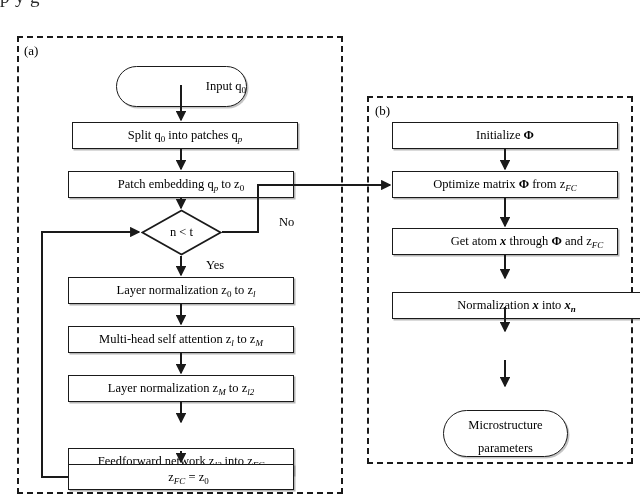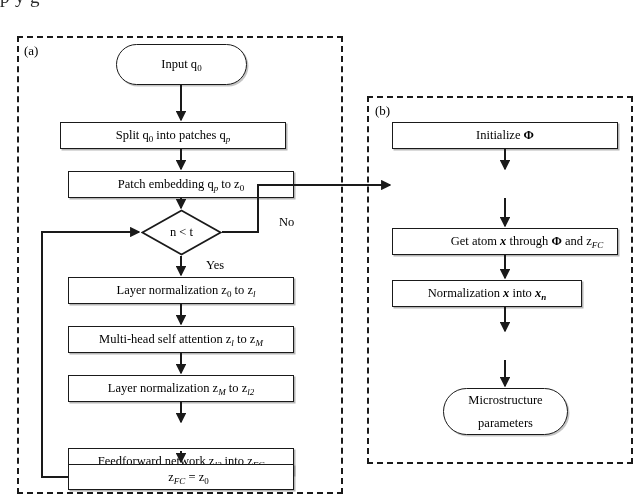--- a/index.html
+++ b/index.html
@@ -71,25 +71,26 @@
 
   
   .stadium {
     position: absolute;
     box-sizing: border-box;
     border: 1.6px solid #1a1a1a;
     background: #ffffff;
     border-radius: 999px;
     display: flex;
     align-items: center;
-    justify-content: center;
+    justify-content: flex-end;
     text-align: center;
     font-size: 12.5px;
     line-height: 1.2;
     box-shadow: 1.5px 1.5px 0 rgba(90,90,90,0.35);
+    margin-top: 22px;
   }
 
   
   .diamond-wrap {
     position: absolute;
   }
   .diamond-shape {
     position: absolute;
     left: 0; top: 0;
     width: 100%;
@@ -142,21 +143,21 @@
 
   <div class="top-cut">p      y         g</div>
 
   <div class="panel" style="left:17px; top:36px; width:326px; height:458px;"></div>
   <div class="panel-label" style="left:24px; top:44px;">(a)</div>
 
   <div class="stadium" style="left:116px; top:44px; width:131px; height:41px;">
     <span>Input q<sub>0</sub></span>
   </div>
 
-  <div class="box" style="left:60px; top:122px; width:226px; height:27px;">
+  <div class="box" style="left:72px; top:122px; width:226px; height:27px;">
     <span>Split q<sub>0</sub> into patches q<sub class="it">p</sub></span>
   </div>
 
   <div class="box" style="left:68px; top:171px; width:226px; height:27px;">
     <span>Patch embedding q<sub class="it">p</sub> to z<sub>0</sub></span>
   </div>
 
   <div class="diamond-wrap" style="left:141px; top:209px; width:81px; height:47px;">
     <svg class="diamond-shape" viewBox="0 0 81 47" preserveAspectRatio="none">
       <polygon points="40.5,1.4 79.6,23.5 40.5,45.6 1.4,23.5" fill="#ffffff" stroke="#1a1a1a" stroke-width="1.7"></polygon>
@@ -187,26 +188,29 @@
     <span>z<sub class="it">FC</sub> = z<sub>0</sub></span>
   </div>
 
   <div class="panel" style="left:367px; top:96px; width:266px; height:368px;"></div>
   <div class="panel-label" style="left:375px; top:104px;">(b)</div>
 
   <div class="box" style="left:392px; top:122px; width:226px; height:27px;">
     <span>Initialize <span class="phi">Φ</span></span>
   </div>
 
+  <div class="box" style="left:392px; top:171px; width:226px; height:27px;">
+    <span>Optimize matrix <span class="phi">Φ</span> from z<sub class="it">FC</sub></span>
+  </div>
 
   <div class="box" style="left:392px; top:228px; width:226px; height:27px;padding-left:44px;">
     <span>Get atom <span class="bi">x</span> through <span class="phi">Φ</span> and z<sub class="it">FC</sub></span>
   </div>
 
-  <div class="box" style="left:392px; top:280px; width:190px; height:27px;">
+  <div class="box" style="left:392px; top:292px; width:249px; height:27px;">
     <span>Normalization <span class="bi">x</span> into <span class="bi">x</span><sub class="bi">n</sub></span>
   </div>
 
 
   <div class="stadium" style="left:443px; top:388px; width:125px; height:47px; flex-direction:column;gap:8px;">
     <span>Microstructure</span>
     <span>parameters</span>
   </div>
 
   <svg id="wires" viewBox="0 0 640 501">

